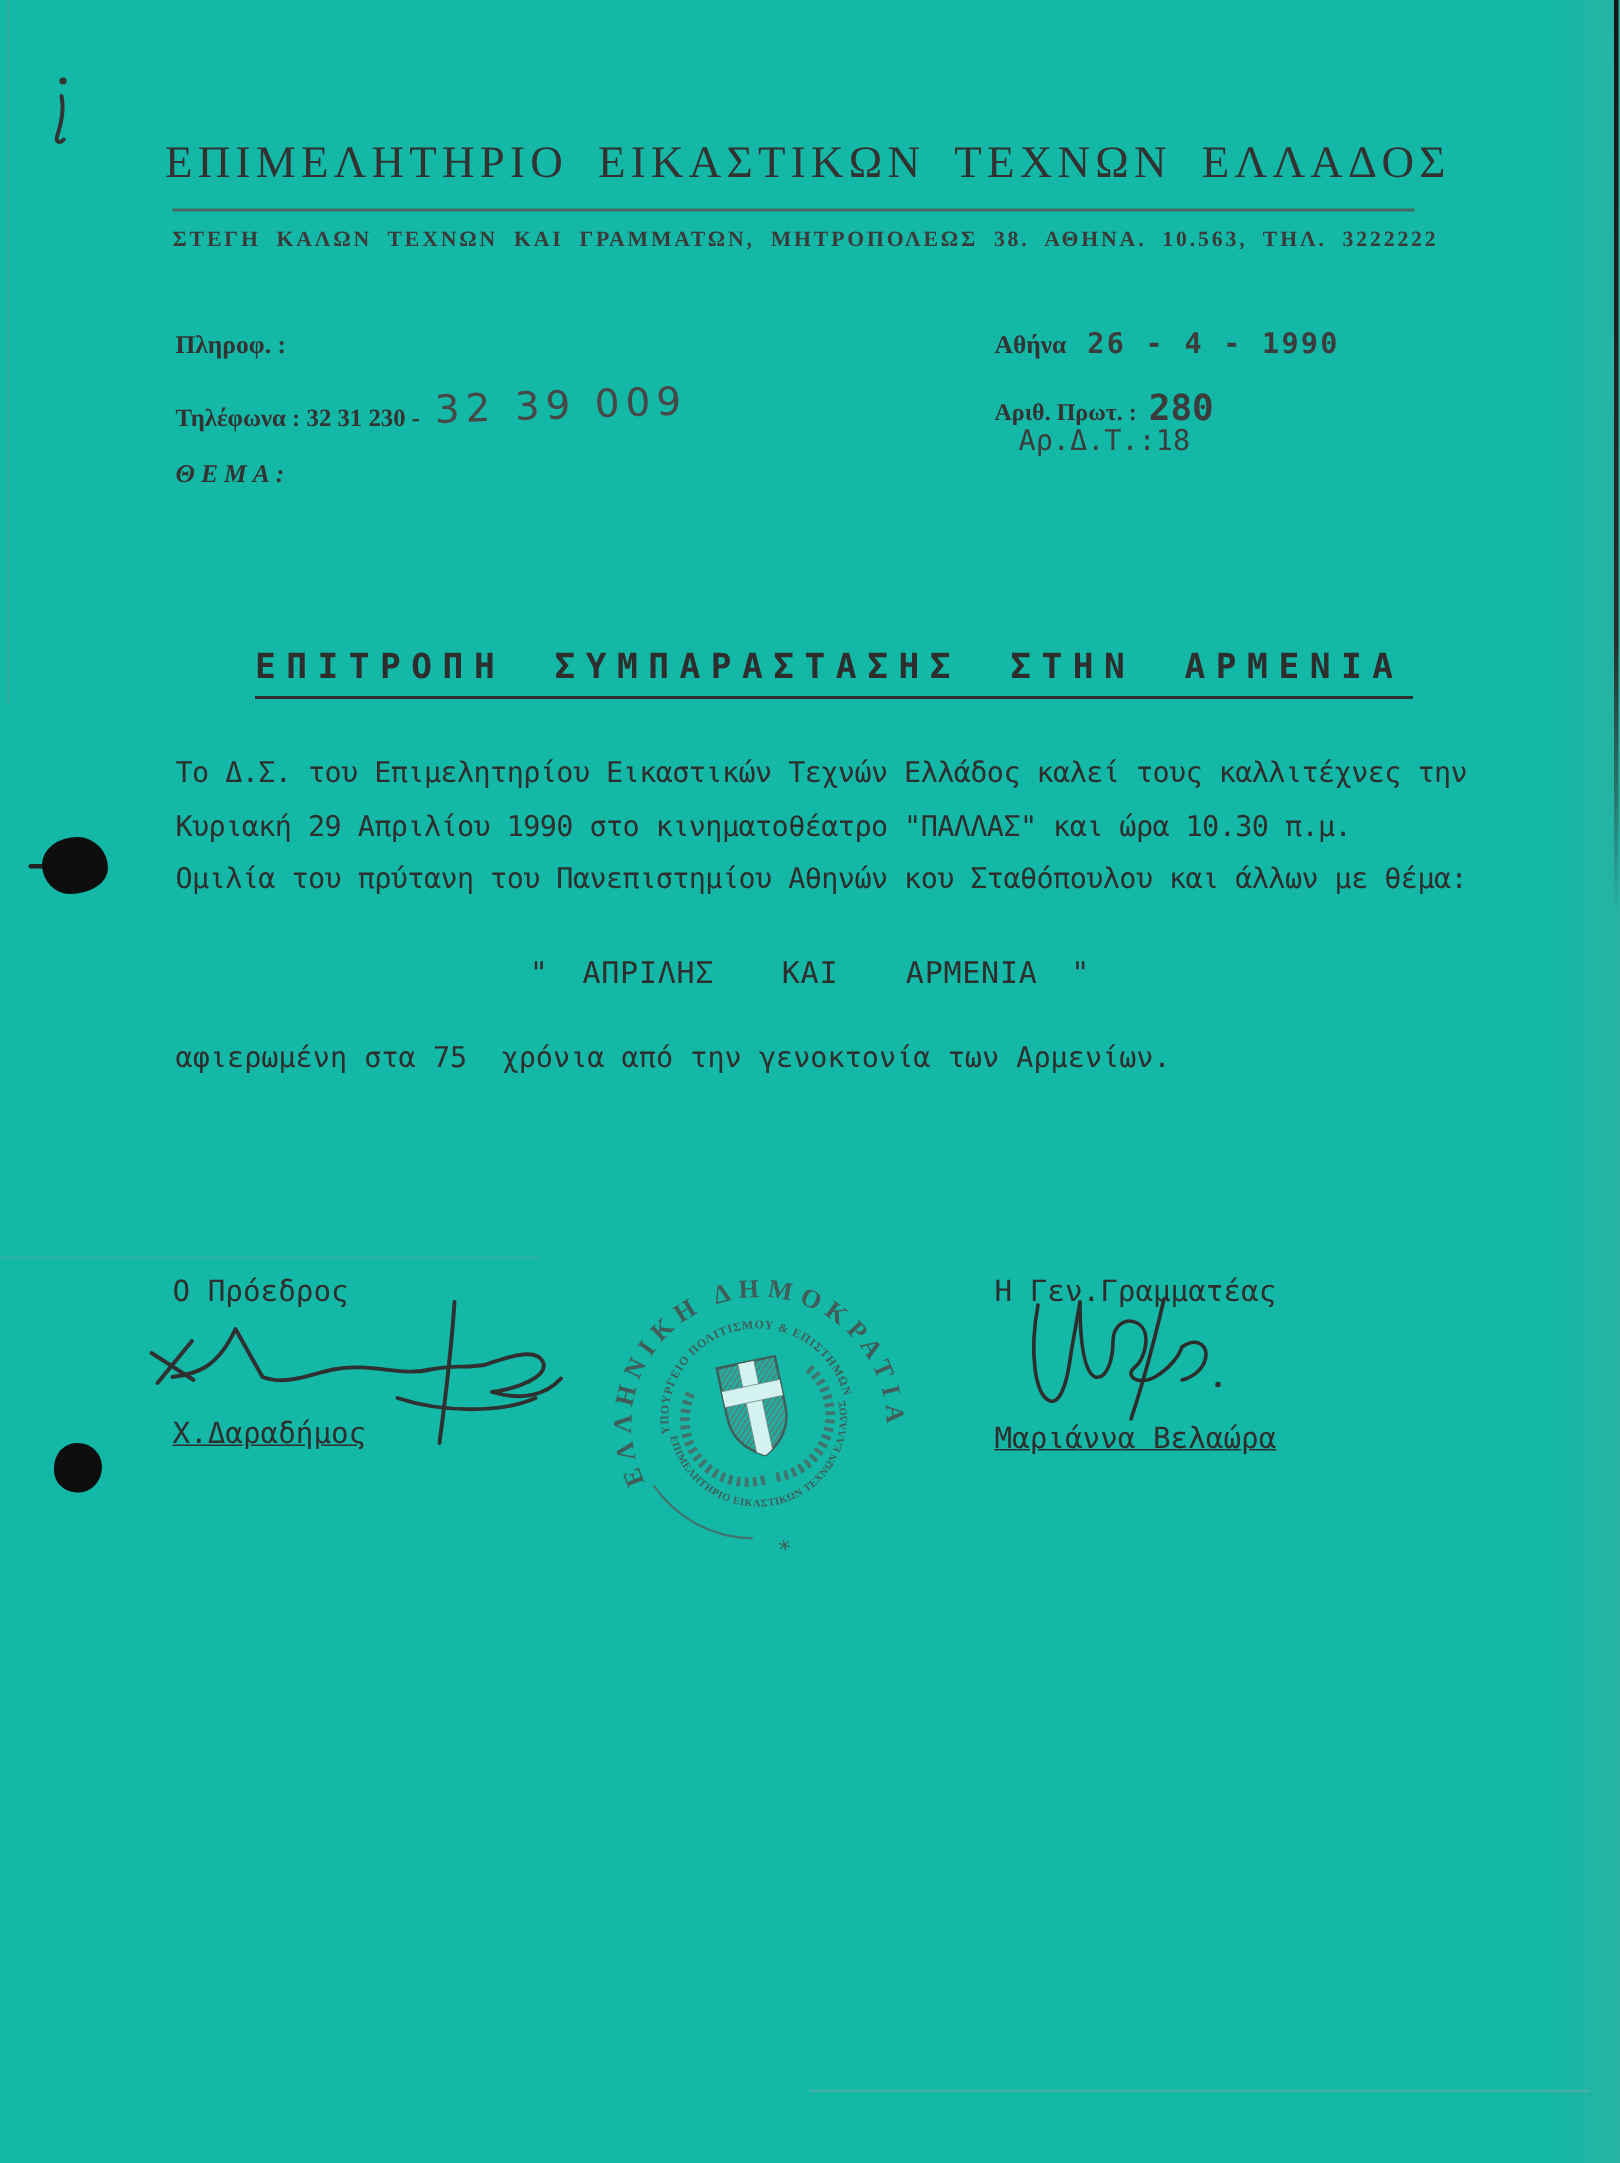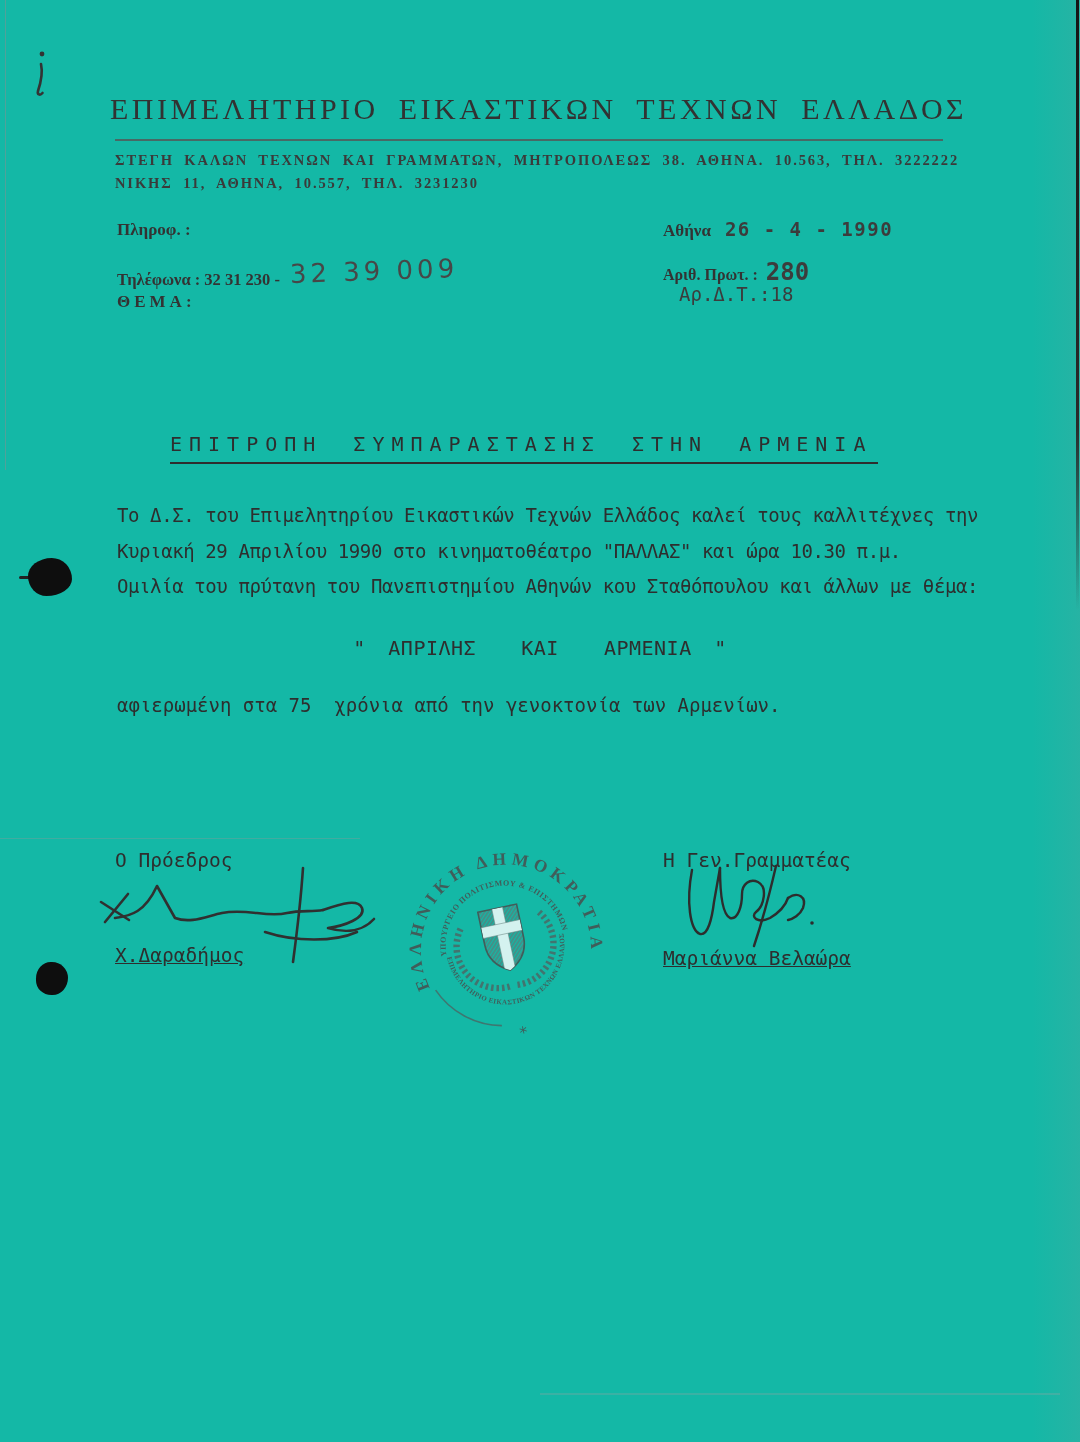--- a/index.html
+++ b/index.html
@@ -38,32 +38,32 @@
   
   .lbl { font-size:17px; font-weight:bold; color:#333; }
   .info-label    { left:117px; top:220px; }
   .phone-line    { left:117px; top:261px; font-size:16.5px; white-space:nowrap; }
   .hand-phone {
     display:inline-block; font-family:"DejaVu Sans",sans-serif;
     font-size:26px; font-weight:400; color:#474747;
     letter-spacing:4px; transform:rotate(-2deg) translateY(-5px);
     margin-left:10px;
   }
-  .subject-label { left:117px; top:292px; letter-spacing:4px; }
+  .subject-label { left:117px; top:306px; letter-spacing:4px;font-style:italic; }
   .city-line     { left:663px; top:218px; font-size:17px; white-space:nowrap; }
   .tw { font-family:"DejaVu Sans Mono",monospace; font-weight:700; color:#3c3c3c; }
   .date-val  { font-size:19px; letter-spacing:1.5px; margin-left:14px; }
   .proto-line{ left:663px; top:258px; font-size:16px; white-space:nowrap; }
   .proto-val { font-size:24px; margin-left:8px; }
   .adt-line  { left:663px; top:283px; font-size:19px; color:#3c3c3c;margin-left:16px; }
 
   
   .heading {
     left:170px; top:432px;
-    font-size:20px; font-weight:normal; color:#2e2e2e;
+    font-size:23px; font-weight:bold; color:#2e2e2e;
     letter-spacing:7px; word-spacing:12px; white-space:nowrap;
     border-bottom:2.5px solid #2e2e2e; padding:0 6px 6px 0;
   }
   .para { left:117px; top:498px; width:900px; font-size:19px; color:#2e2e2e; }
   .para .line { white-space:pre; line-height:35.5px; letter-spacing:-0.4px; }
   .quote {
     left:0; top:636px; width:1080px; text-align:center;
     font-size:20px; color:#2e2e2e; letter-spacing:0.5px; word-spacing:10px;
     white-space:pre;
   }
@@ -113,21 +113,20 @@
 
   <svg class="abs" style="left:30px; top:46px;" width="26" height="54" viewBox="0 0 26 54">
     <circle cx="12" cy="8" r="2.4" fill="#333"></circle>
     <path d="M 11,18 C 13,27 11,36 8,45 C 7,48.5 10,50 12.5,47" fill="none" stroke="#333" stroke-width="2.6" stroke-linecap="round"></path>
   </svg>
 
   <div class="abs serif lh-title">ΕΠΙΜΕΛΗΤΗΡΙΟ ΕΙΚΑΣΤΙΚΩΝ ΤΕΧΝΩΝ ΕΛΛΑΔΟΣ</div>
   <div class="abs lh-rule"></div>
   <div class="abs serif lh-addr">
     <div>ΣΤΕΓΗ ΚΑΛΩΝ ΤΕΧΝΩΝ ΚΑΙ ΓΡΑΜΜΑΤΩΝ, ΜΗΤΡΟΠΟΛΕΩΣ 38. ΑΘΗΝΑ. 10.563, ΤΗΛ. 3222222</div>
-    <div>ΝΙΚΗΣ 11, ΑΘΗΝΑ, 10.557, ΤΗΛ. 3231230</div>
   </div>
 
   <div class="abs serif lbl info-label">Πληροφ. :</div>
   <div class="abs serif lbl phone-line">
     <span>Τηλέφωνα : 32 31 230 -</span><span class="hand-phone">32 39 009</span>
   </div>
   <div class="abs serif lbl subject-label">ΘΕΜΑ:</div>
 
   <div class="abs serif lbl city-line">
     <span>Αθήνα</span><span class="tw date-val">26 - 4 - 1990</span>

